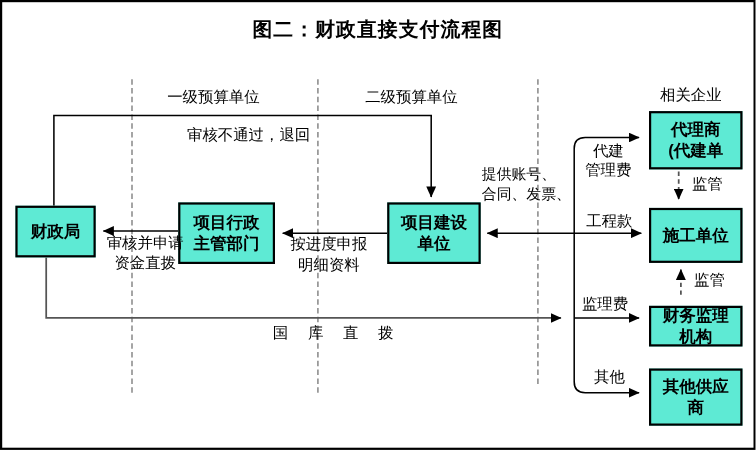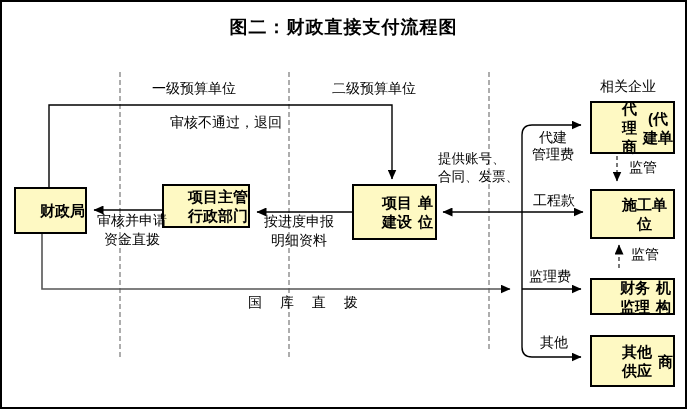--- a/index.html
+++ b/index.html
@@ -17,25 +17,24 @@
   .title{
     position:absolute;top:13px;left:0;right:0;
     text-align:center;font-size:18px;font-weight:bold;
     letter-spacing:1px;
   }
   .lane-label{
     position:absolute;font-size:14px;white-space:nowrap;
   }
   .node{
     position:absolute;box-sizing:border-box;
-    border:2px solid #000;background:#fef9c3;
-    display:flex;align-items:center;justify-content:center;
+    border:2px solid #000;background:#5eead4;
+    display:flex;flex-direction:column;align-items:center;justify-content:center;
     font-weight:bold;font-size:15px;line-height:19px;
     text-align:center;
-    padding-left:24px;
   }
   .edge-label{
     position:absolute;font-size:14px;line-height:19px;
     white-space:nowrap;
   }
   .edge-label.center{text-align:center;margin-top:24px;}
   .edge-label.small{font-size:13.5px;line-height:18px;}
   .treasury{letter-spacing:7px;}
 </style>
 </head>
@@ -79,21 +78,21 @@
   <div class="title">图二：财政直接支付流程图</div>
 
   <div class="lane-label" style="left:150px;top:78px;">一级预算单位</div>
   <div class="lane-label" style="left:330px;top:78px;">二级预算单位</div>
   <div class="lane-label" style="left:558px;top:76px;margin-left:40px;">相关企业</div>
 
   <div class="node" style="left:12px;top:185px;width:73px;height:47px;">
     <span>财政局</span>
   </div>
 
-  <div class="node" style="left:160px;top:182px;width:88px;height:44px;">
+  <div class="node" style="left:160px;top:182px;width:88px;height:56px;">
     <span>项目行政</span>
     <span>主管部门</span>
   </div>
 
   <div class="node" style="left:350px;top:182px;width:85px;height:56px;">
     <span>项目建设</span>
     <span>单位</span>
   </div>
 
   <div class="node" style="left:588px;top:99px;width:85px;height:53px;">

